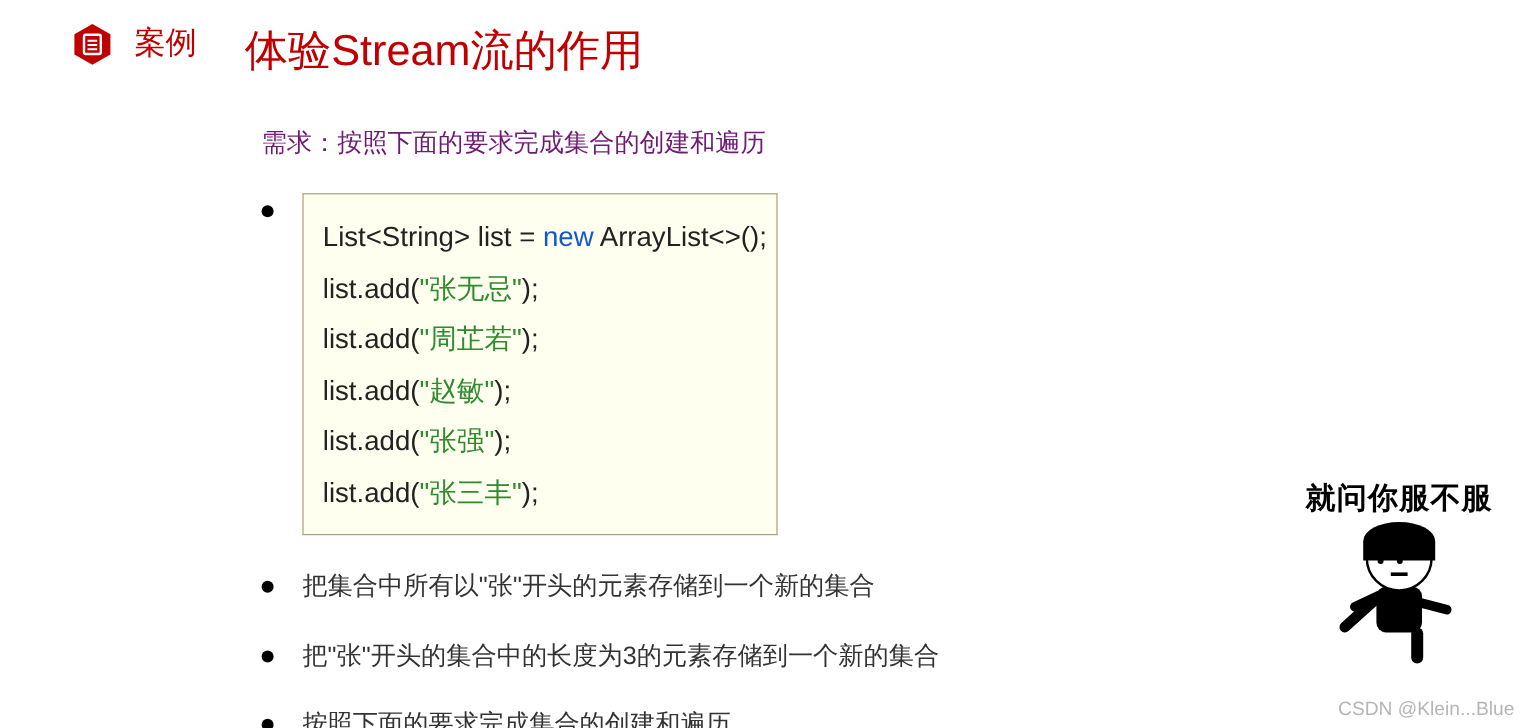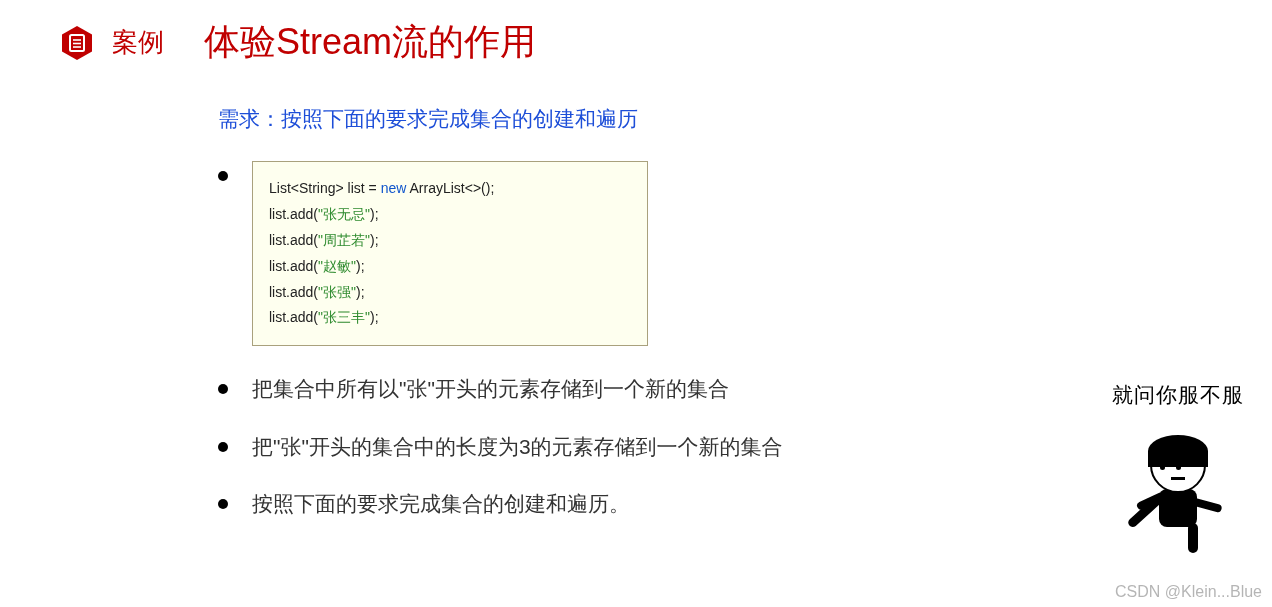--- a/index.html
+++ b/index.html
@@ -7,21 +7,21 @@
       width: 1272px;
       height: 607px;
       font-family: "Microsoft YaHei", "PingFang SC", sans-serif;
       color: #333;
       background: #fff;
       position: relative;
       overflow: hidden;
     }
     .header {
       display: flex;
-      align-items: center;
+      align-items: flex-start;
       padding: 18px 0 0 58px;
       gap: 12px;
     }
     .hex-icon {
       width: 38px;
       height: 38px;
       position: relative;
       flex-shrink: 0;
     }
     .hex-icon svg { display: block; }
@@ -33,21 +33,21 @@
     }
     .main-title {
       color: #c00000;
       font-size: 36px;
       font-weight: 400;
       margin-left: 28px;
     }
     .requirement {
       margin: 38px 0 0 218px;
       font-size: 21px;
-      color: #1d4ed8;
+      color: #701a75;
     }
     .bullet-list {
       margin: 28px 0 0 218px;
       list-style: none;
     }
     .bullet-list > li {
       position: relative;
       padding-left: 34px;
       font-size: 21px;
       color: #333;
@@ -64,38 +64,38 @@
       border-radius: 50%;
       background: #000;
     }
     .code-block {
       margin: 18px 0 26px 0;
       border: 1px solid #a9a17d;
       background: #feffef;
       padding: 14px 16px 14px 16px;
       width: 396px;
       font-family: "Segoe UI", Arial, sans-serif;
-      font-size: 14px;
+      font-size: 23px;
       line-height: 1.85;
       color: #222;
     }
     .code-line { white-space: pre; }
     .kw { color: #1156cc; }
     .str { color: #2e8b2e; }
     .meme {
       position: absolute;
       right: 28px;
       bottom: 52px;
       text-align: center;
     }
     .meme-text {
-      font-size: 21px;
-      font-weight: 400;
+      font-size: 25px;
+      font-weight: 700;
       color: #000;
-      margin-bottom: 26px;
+      margin-bottom: 4px;
       letter-spacing: 1px;
     }
     .meme-figure {
       width: 120px;
       height: 120px;
       position: relative;
       margin: 0 auto;
     }
     .meme-head {
       width: 56px;

